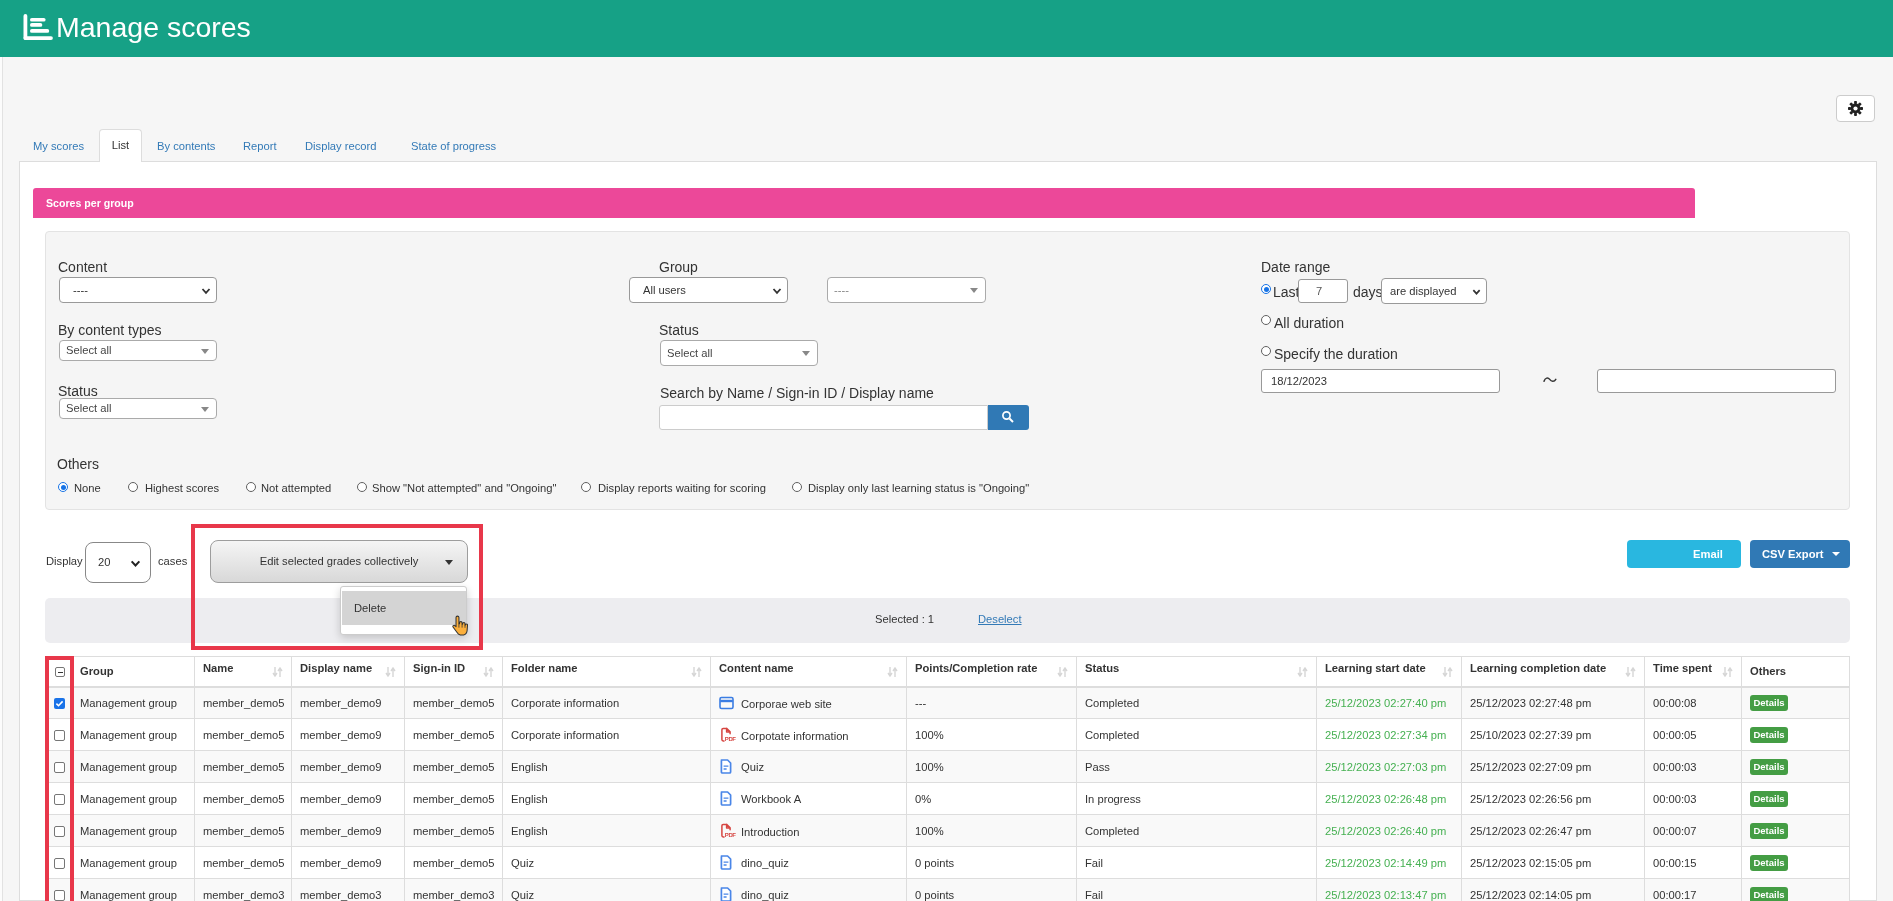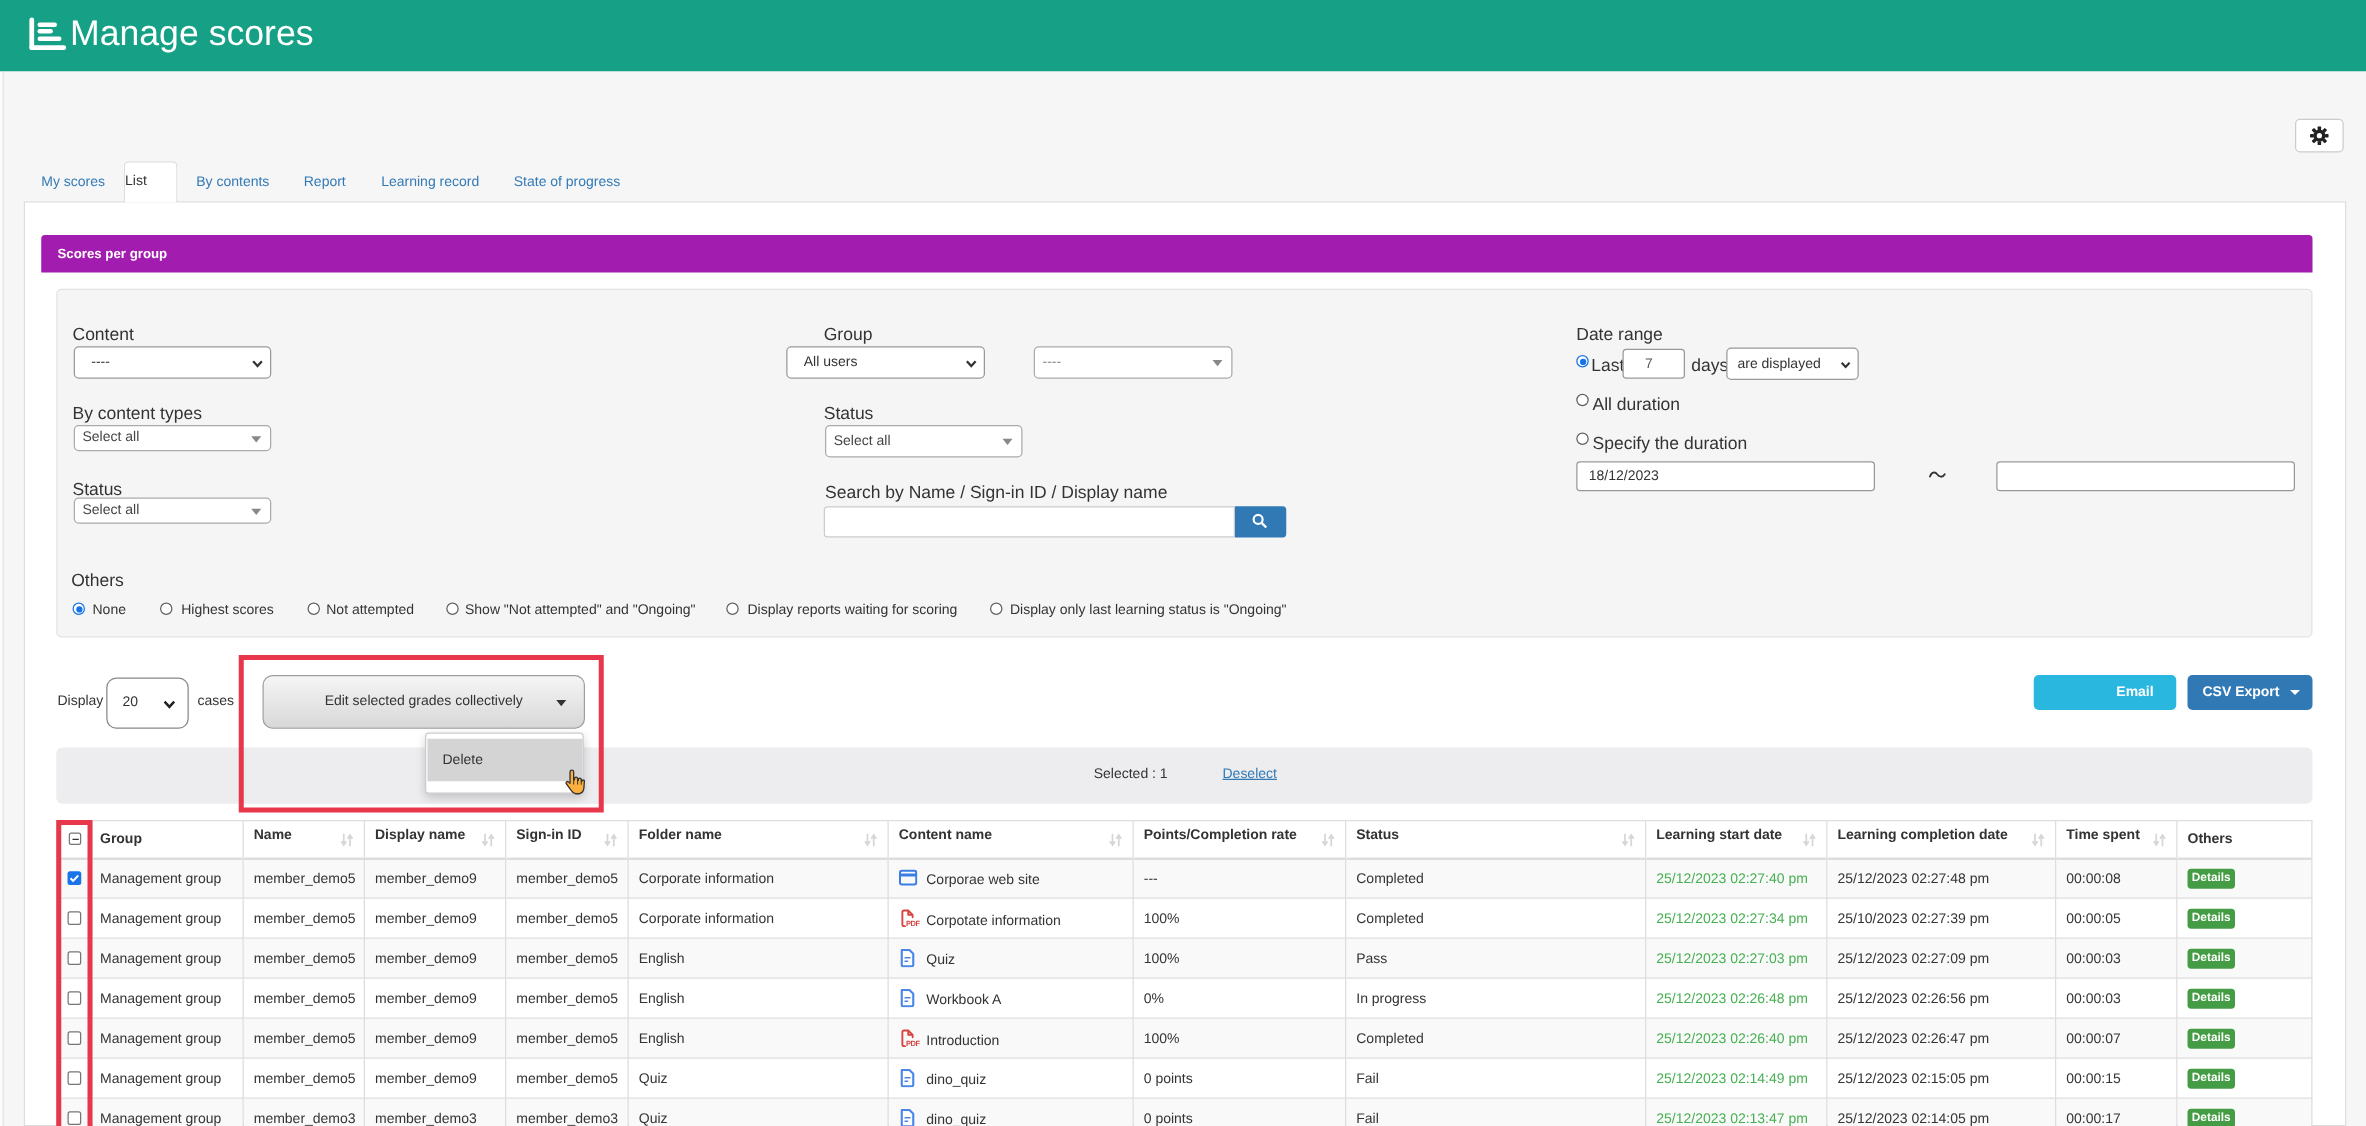--- a/index.html
+++ b/index.html
@@ -8,23 +8,23 @@
 .abs { position:absolute; }
 
 #hdr { position:absolute; left:0; top:0; width:1893px; height:57px; background:#16a186; }
 #hdr h1 { position:absolute; left:56px; top:11px; font-size:28.5px; font-weight:400; color:#fff; letter-spacing:0px; }
 
 #gear { position:absolute; left:1836px; top:95px; width:39px; height:27px; background:#fff; border:1px solid #ccc; border-radius:4px; display:flex; align-items:center; justify-content:center; }
 
 #main { position:absolute; left:19px; top:161px; width:1858px; height:740px; background:#fff; border:1px solid #ddd; border-top:1px solid #ddd; }
 
 .tabtxt { position:absolute; top:140px; font-size:11.2px; color:#337ab7; }
-#tab-active { position:absolute; left:99px; top:129px; width:43px; height:33px; background:#fff; border:1px solid #ddd; border-bottom:none; border-radius:4px 4px 0 0; z-index:3; text-align:left; color:#333; line-height:31px; font-size:11.2px; }
-
-#phead { position:absolute; left:33px; top:188px; width:1817px; height:30px; background:#a21caf; border-radius:3px 3px 0 0; color:#fff; font-weight:bold; line-height:30px; padding-left:13px; font-size:10.6px; }
+#tab-active { position:absolute; left:99px; top:129px; width:43px; height:33px; background:#fff; border:1px solid #ddd; border-bottom:none; border-radius:4px 4px 0 0; z-index:3; text-align:center; color:#333; line-height:31px; font-size:11.2px; }
+
+#phead { position:absolute; left:33px; top:188px; width:1662px; height:30px; background:#ec4899; border-radius:3px 3px 0 0; color:#fff; font-weight:bold; line-height:30px; padding-left:13px; font-size:10.6px; }
 
 #well { position:absolute; left:45px; top:231px; width:1805px; height:279px; background:#f5f5f5; border:1px solid #e3e3e3; border-radius:4px; }
 .lbl { position:absolute; font-weight:normal; font-size:14px; color:#333; }
 .sel-native { position:absolute; height:26px; background:#fff; border:1px solid #999; border-radius:4px; font-size:11.2px; color:#333; line-height:24px; padding-left:13px; }
 .sel-native .chev { position:absolute; right:5px; top:8px; }
 .sel2 { position:absolute; background:#fff; border:1px solid #aaa; border-radius:4px; font-size:11.2px; color:#444; padding-left:6px; }
 .sel2 .tri { position:absolute; right:7px; top:50%; margin-top:-2px; width:0; height:0; border-left:4px solid transparent; border-right:4px solid transparent; border-top:5px solid #888; }
 .inp { position:absolute; background:#fff; border:1px solid #999; border-radius:3px; font-size:11.2px; color:#333; padding-left:9px; line-height:22px; }
 .radio { position:absolute; width:10px; height:10px; border-radius:50%; background:#fff; border:1px solid #606060; }
 .radio.on { border:1px solid #1673e6; }
@@ -90,21 +90,21 @@
       </g>
     </g>
     <circle cx="7.5" cy="7.5" r="2.1" fill="#fff"></circle>
   </svg>
 </div>
 
 <span class="tabtxt" style="left:33px">My scores</span>
 <div id="tab-active">List</div>
 <span class="tabtxt" style="left:157px">By contents</span>
 <span class="tabtxt" style="left:243px">Report</span>
-<span class="tabtxt" style="left:305px">Learning record</span>
+<span class="tabtxt" style="left:305px">Display record</span>
 <span class="tabtxt" style="left:411px">State of progress</span>
 <div id="main"></div>
 <div id="phead">Scores per group</div>
 <div id="well"></div>
 
 <div class="lbl" style="left:58px;top:259px">Content</div>
 <div class="sel-native" style="left:59px;top:277px;width:158px">----
   <svg class="chev" width="10" height="10" viewBox="0 0 10 10">
       <path d="M1.5 3 L5 6.8 L8.5 3" stroke="#333" stroke-width="1.8" fill="none"></path>
     </svg>

